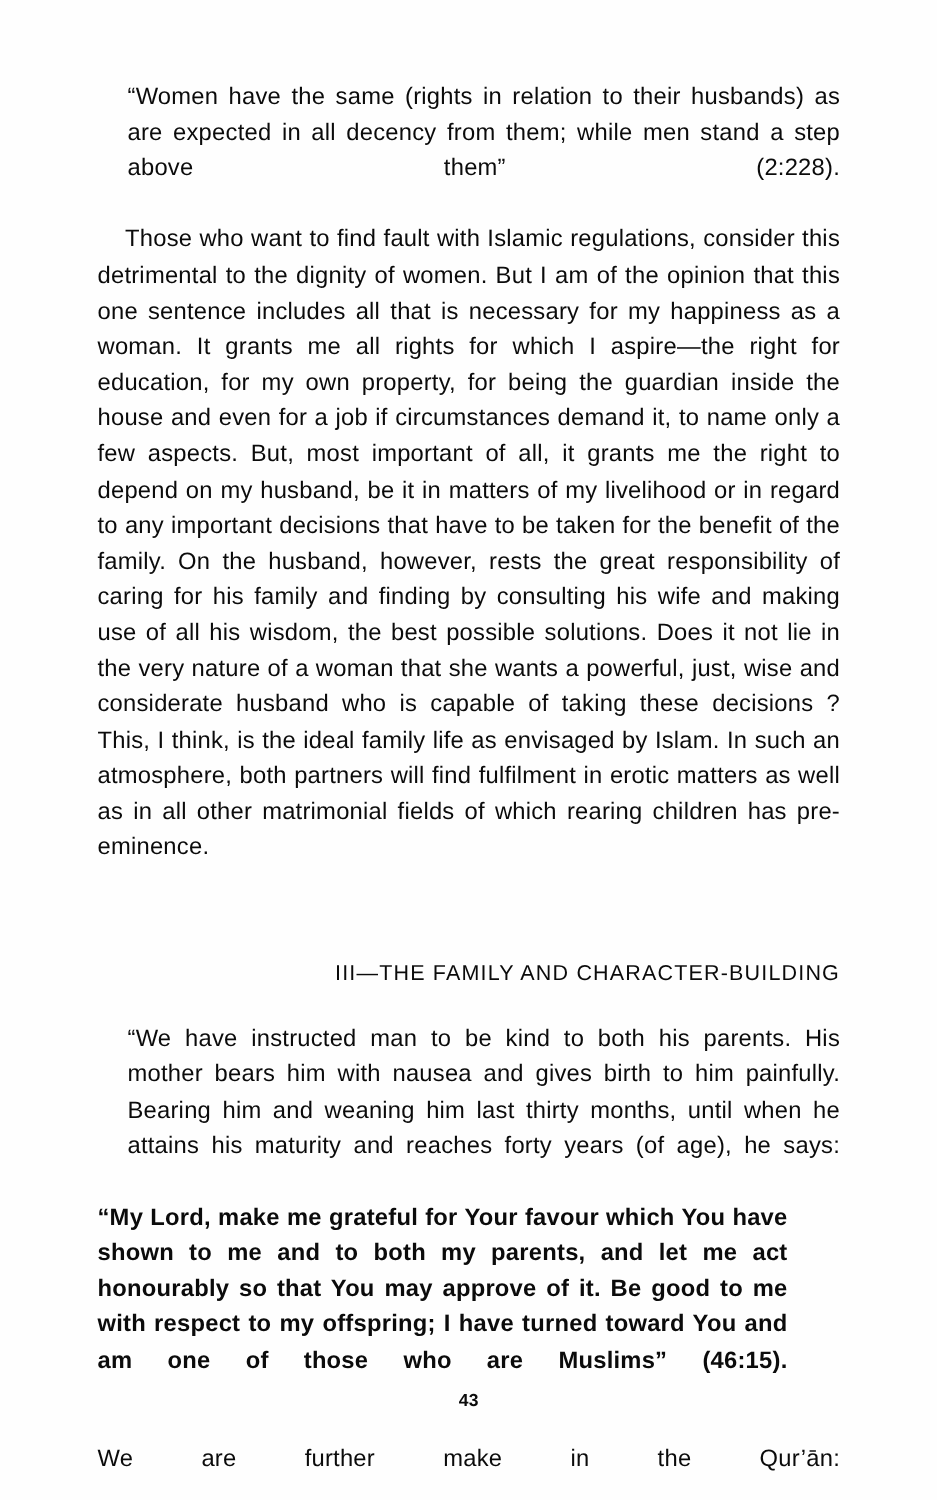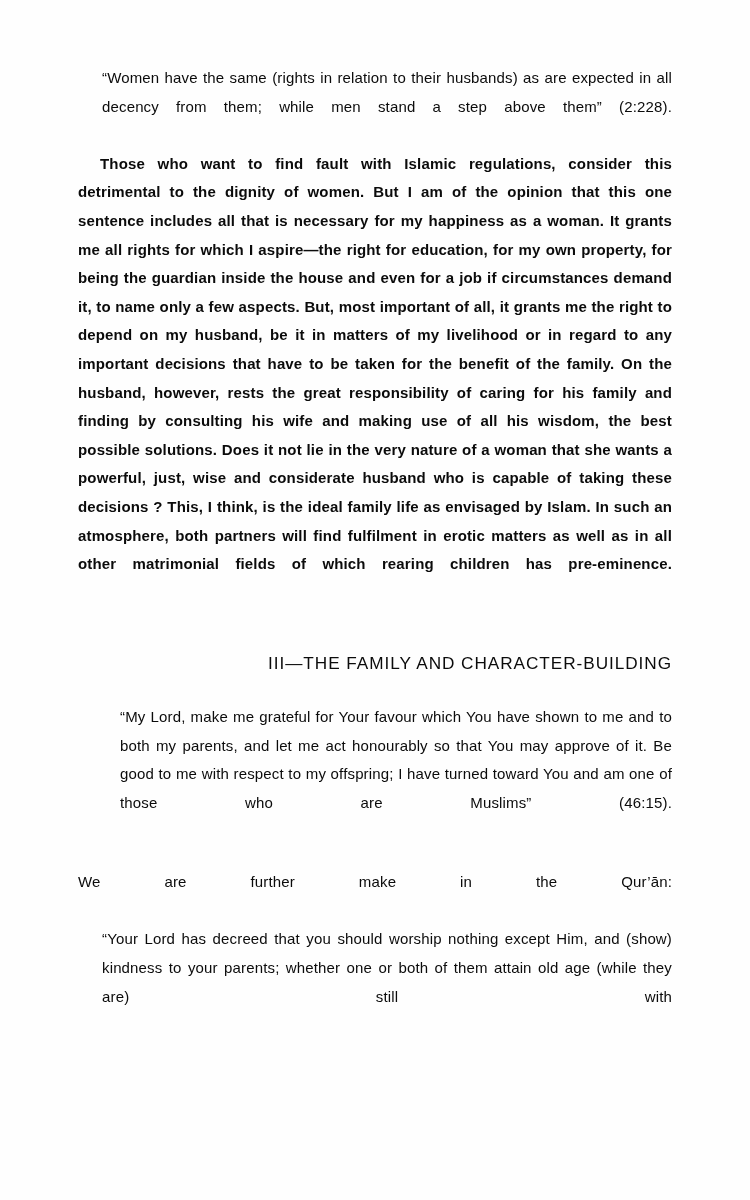--- a/index.html
+++ b/index.html
@@ -28,21 +28,21 @@
   .text-column {
     position: absolute;
     left: 78px;
     top: 64px;
     width: 594px;
   }
 
   
   p {
     margin: 0;
-    font-size: 15px;
+    font-size: 19px;
     line-height: 28.6px;
     text-align: justify;
     text-justify: inter-word;
     color: #0b0b0b;
     letter-spacing: 0.01em;
     word-spacing: 0.01em;
     -webkit-font-smoothing: antialiased;
   }
 
   
@@ -53,28 +53,27 @@
   }
 
   
   .quote-1 {
     margin-left: 24px;
     width: 570px;
   }
 
   
   .quote-2 {
-    margin-left: 42px;
     width: 552px;
+    font-weight: bold;
   }
 
   
   .indent-first {
     text-indent: 22px;
-    font-weight: bold;
   }
 
   .no-indent {
     text-indent: 0;
   }
 
   
   .section-heading {
     margin: 0;
     font-size: 17.2px;
@@ -114,25 +113,27 @@
 
     <p class="indent-first">Those who want to find fault with Islamic regulations, consider this detrimental to the dignity of women. But I am of the opinion that this one sentence includes all that is necessary for my happiness as a woman. It grants me all rights for which I aspire—the right for education, for my own property, for being the guardian inside the house and even for a job if circumstances demand it, to name only a few aspects. But, most important of all, it grants me the right to depend on my husband, be it in matters of my livelihood or in regard to any important decisions that have to be taken for the benefit of the family. On the husband, however, rests the great responsibility of caring for his family and finding by consulting his wife and making use of all his wisdom, the best possible solutions. Does it not lie in the very nature of a woman that she wants a powerful, just, wise and considerate husband who is capable of taking these decisions ? This, I think, is the ideal family life as envisaged by Islam. In such an atmosphere, both partners will find fulfilment in erotic matters as well as in all other matrimonial fields of which rearing children has pre-eminence.</p>
 
     <div class="gap-before-heading"></div>
 
     <h2 class="section-heading">III—THE FAMILY AND CHARACTER-BUILDING</h2>
 
     <div class="gap-after-heading"></div>
 
 
+    <p class="quote-1 no-indent">“We have instructed man to be kind to both his parents. His mother bears him with nausea and gives birth to him painfully. Bearing him and weaning him last thirty months, until when he attains his maturity and reaches forty years (of age), he says:</p>
 
     <p class="quote-2 no-indent">“My Lord, make me grateful for Your favour which You have shown to me and to both my parents, and let me act honourably so that You may approve of it. Be good to me with respect to my offspring; I have turned toward You and am one of those who are Muslims”  (46:15).</p>
 
     <div class="gap-small"></div>
 
     <p class="no-indent">We are further make in the Qur’ān:</p>
 
     <p class="quote-1 no-indent">“Your Lord has decreed that you should worship nothing except Him, and (show) kindness to your parents; whether one or both of them attain old age (while they are) still with</p>
 
   </div>
 
+  <div class="page-number">43</div>
 
 </div>
 
 </body></html>

